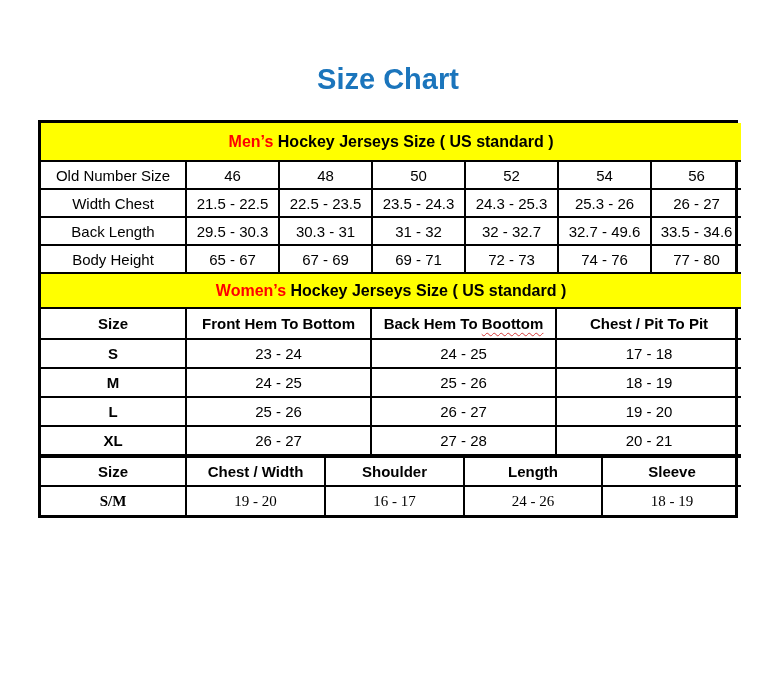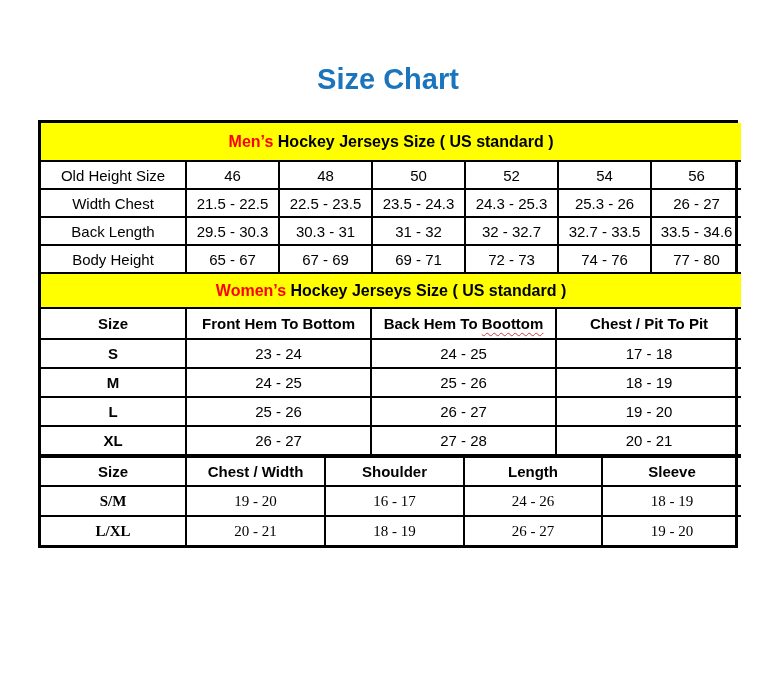--- a/index.html
+++ b/index.html
@@ -66,21 +66,21 @@
         <col style="width:93px">
           <col style="width:93px">
           <col style="width:93px">
           <col style="width:90px">
       </colgroup>
       <tbody>
           <tr class="cap">
         <td colspan="7"><span class="hl">Men’s</span><span> Hockey Jerseys Size ( US standard )</span></td>
       </tr>
       <tr class="data">
-        <td>Old Height Size</td>
+        <td>Old Number Size</td>
         <td>46</td>
         <td>48</td>
         <td>50</td>
         <td>52</td>
         <td>54</td>
         <td>56</td>
       </tr>
       <tr class="data">
         <td>Width Chest</td>
         <td>21.5 - 22.5</td>
@@ -89,21 +89,21 @@
         <td>24.3 - 25.3</td>
         <td>25.3 - 26</td>
         <td>26 - 27</td>
       </tr>
       <tr class="data">
         <td>Back Length</td>
         <td>29.5 - 30.3</td>
         <td>30.3 - 31</td>
         <td>31 - 32</td>
         <td>32 - 32.7</td>
-        <td>32.7 - 33.5</td>
+        <td>32.7 - 49.6</td>
         <td>33.5 - 34.6</td>
       </tr>
       <tr class="data">
         <td>Body Height</td>
         <td>65 - 67</td>
         <td>67 - 69</td>
         <td>69 - 71</td>
         <td>72 - 73</td>
         <td>74 - 76</td>
         <td>77 - 80</td>
@@ -171,24 +171,17 @@
         <th>Length</th>
         <th>Sleeve</th>
       </tr>
       <tr class="data">
         <td class="b">S/M</td>
         <td>19 - 20</td>
         <td>16 - 17</td>
         <td>24 - 26</td>
         <td>18 - 19</td>
       </tr>
-      <tr class="data">
-        <td class="b">L/XL</td>
-        <td>20 - 21</td>
-        <td>18 - 19</td>
-        <td>26 - 27</td>
-        <td>19 - 20</td>
-      </tr>
     </tbody>
       </table>
 
   </div>
 </main>
 
 </body></html>

